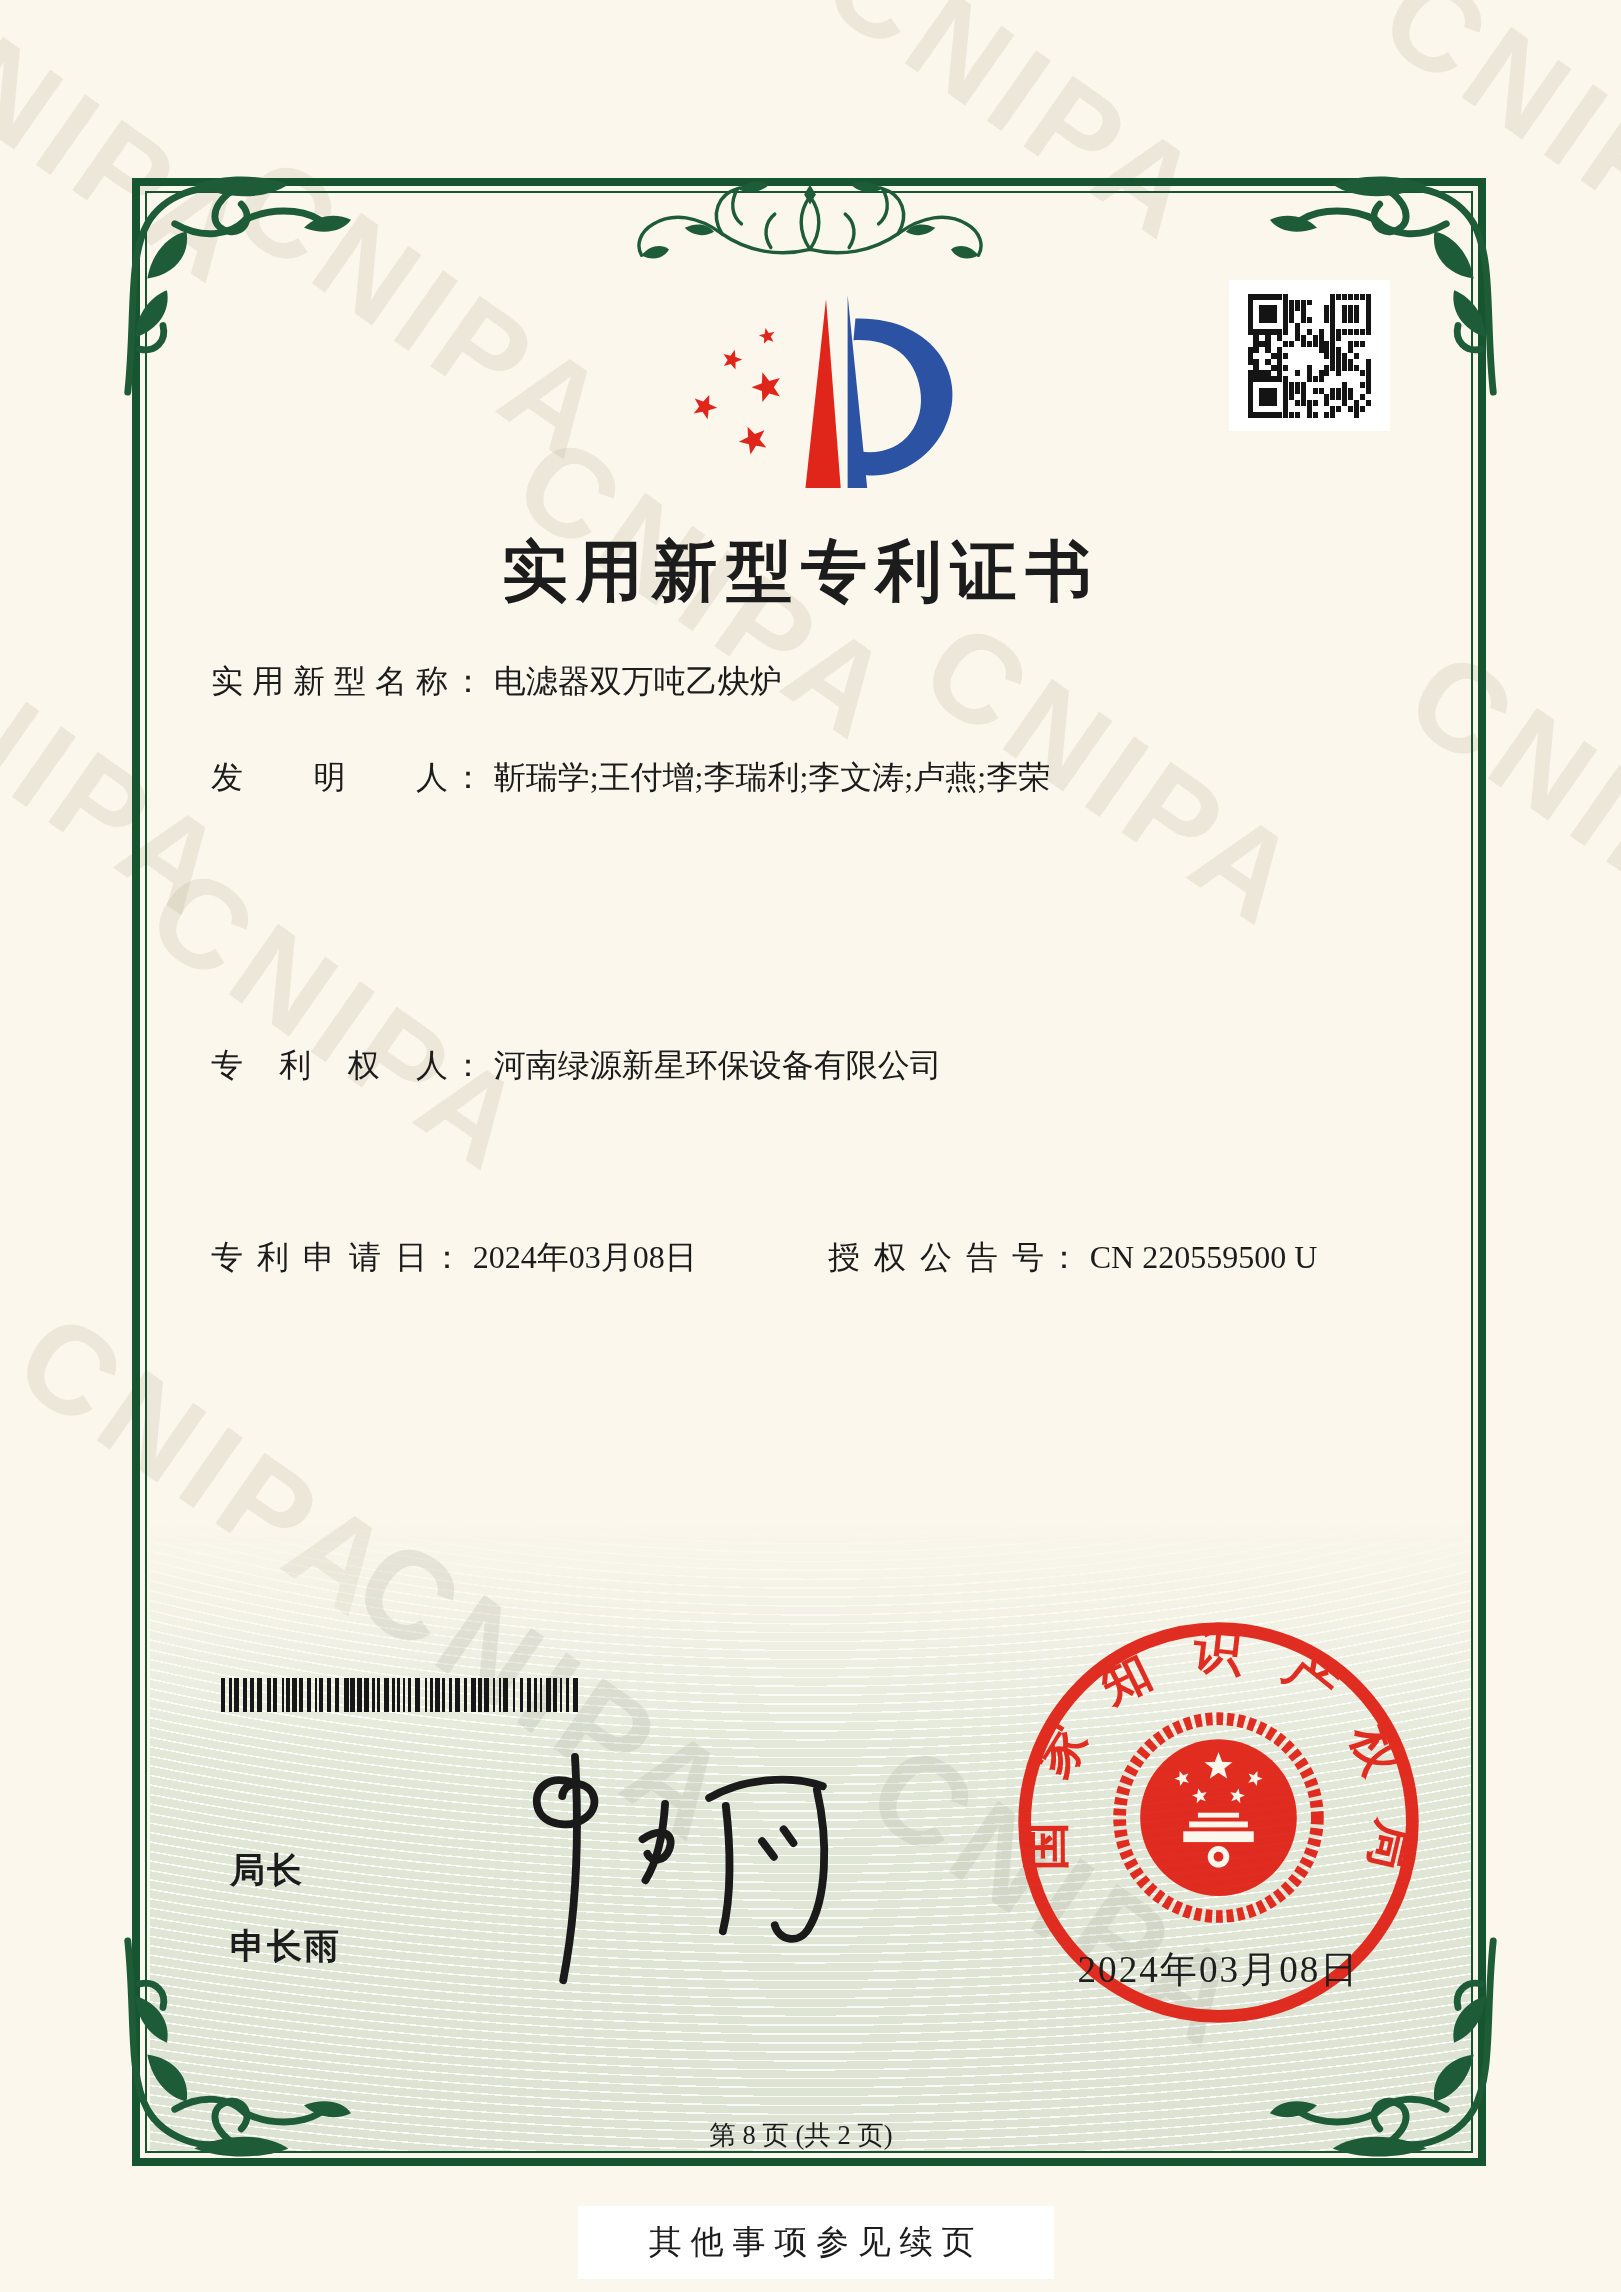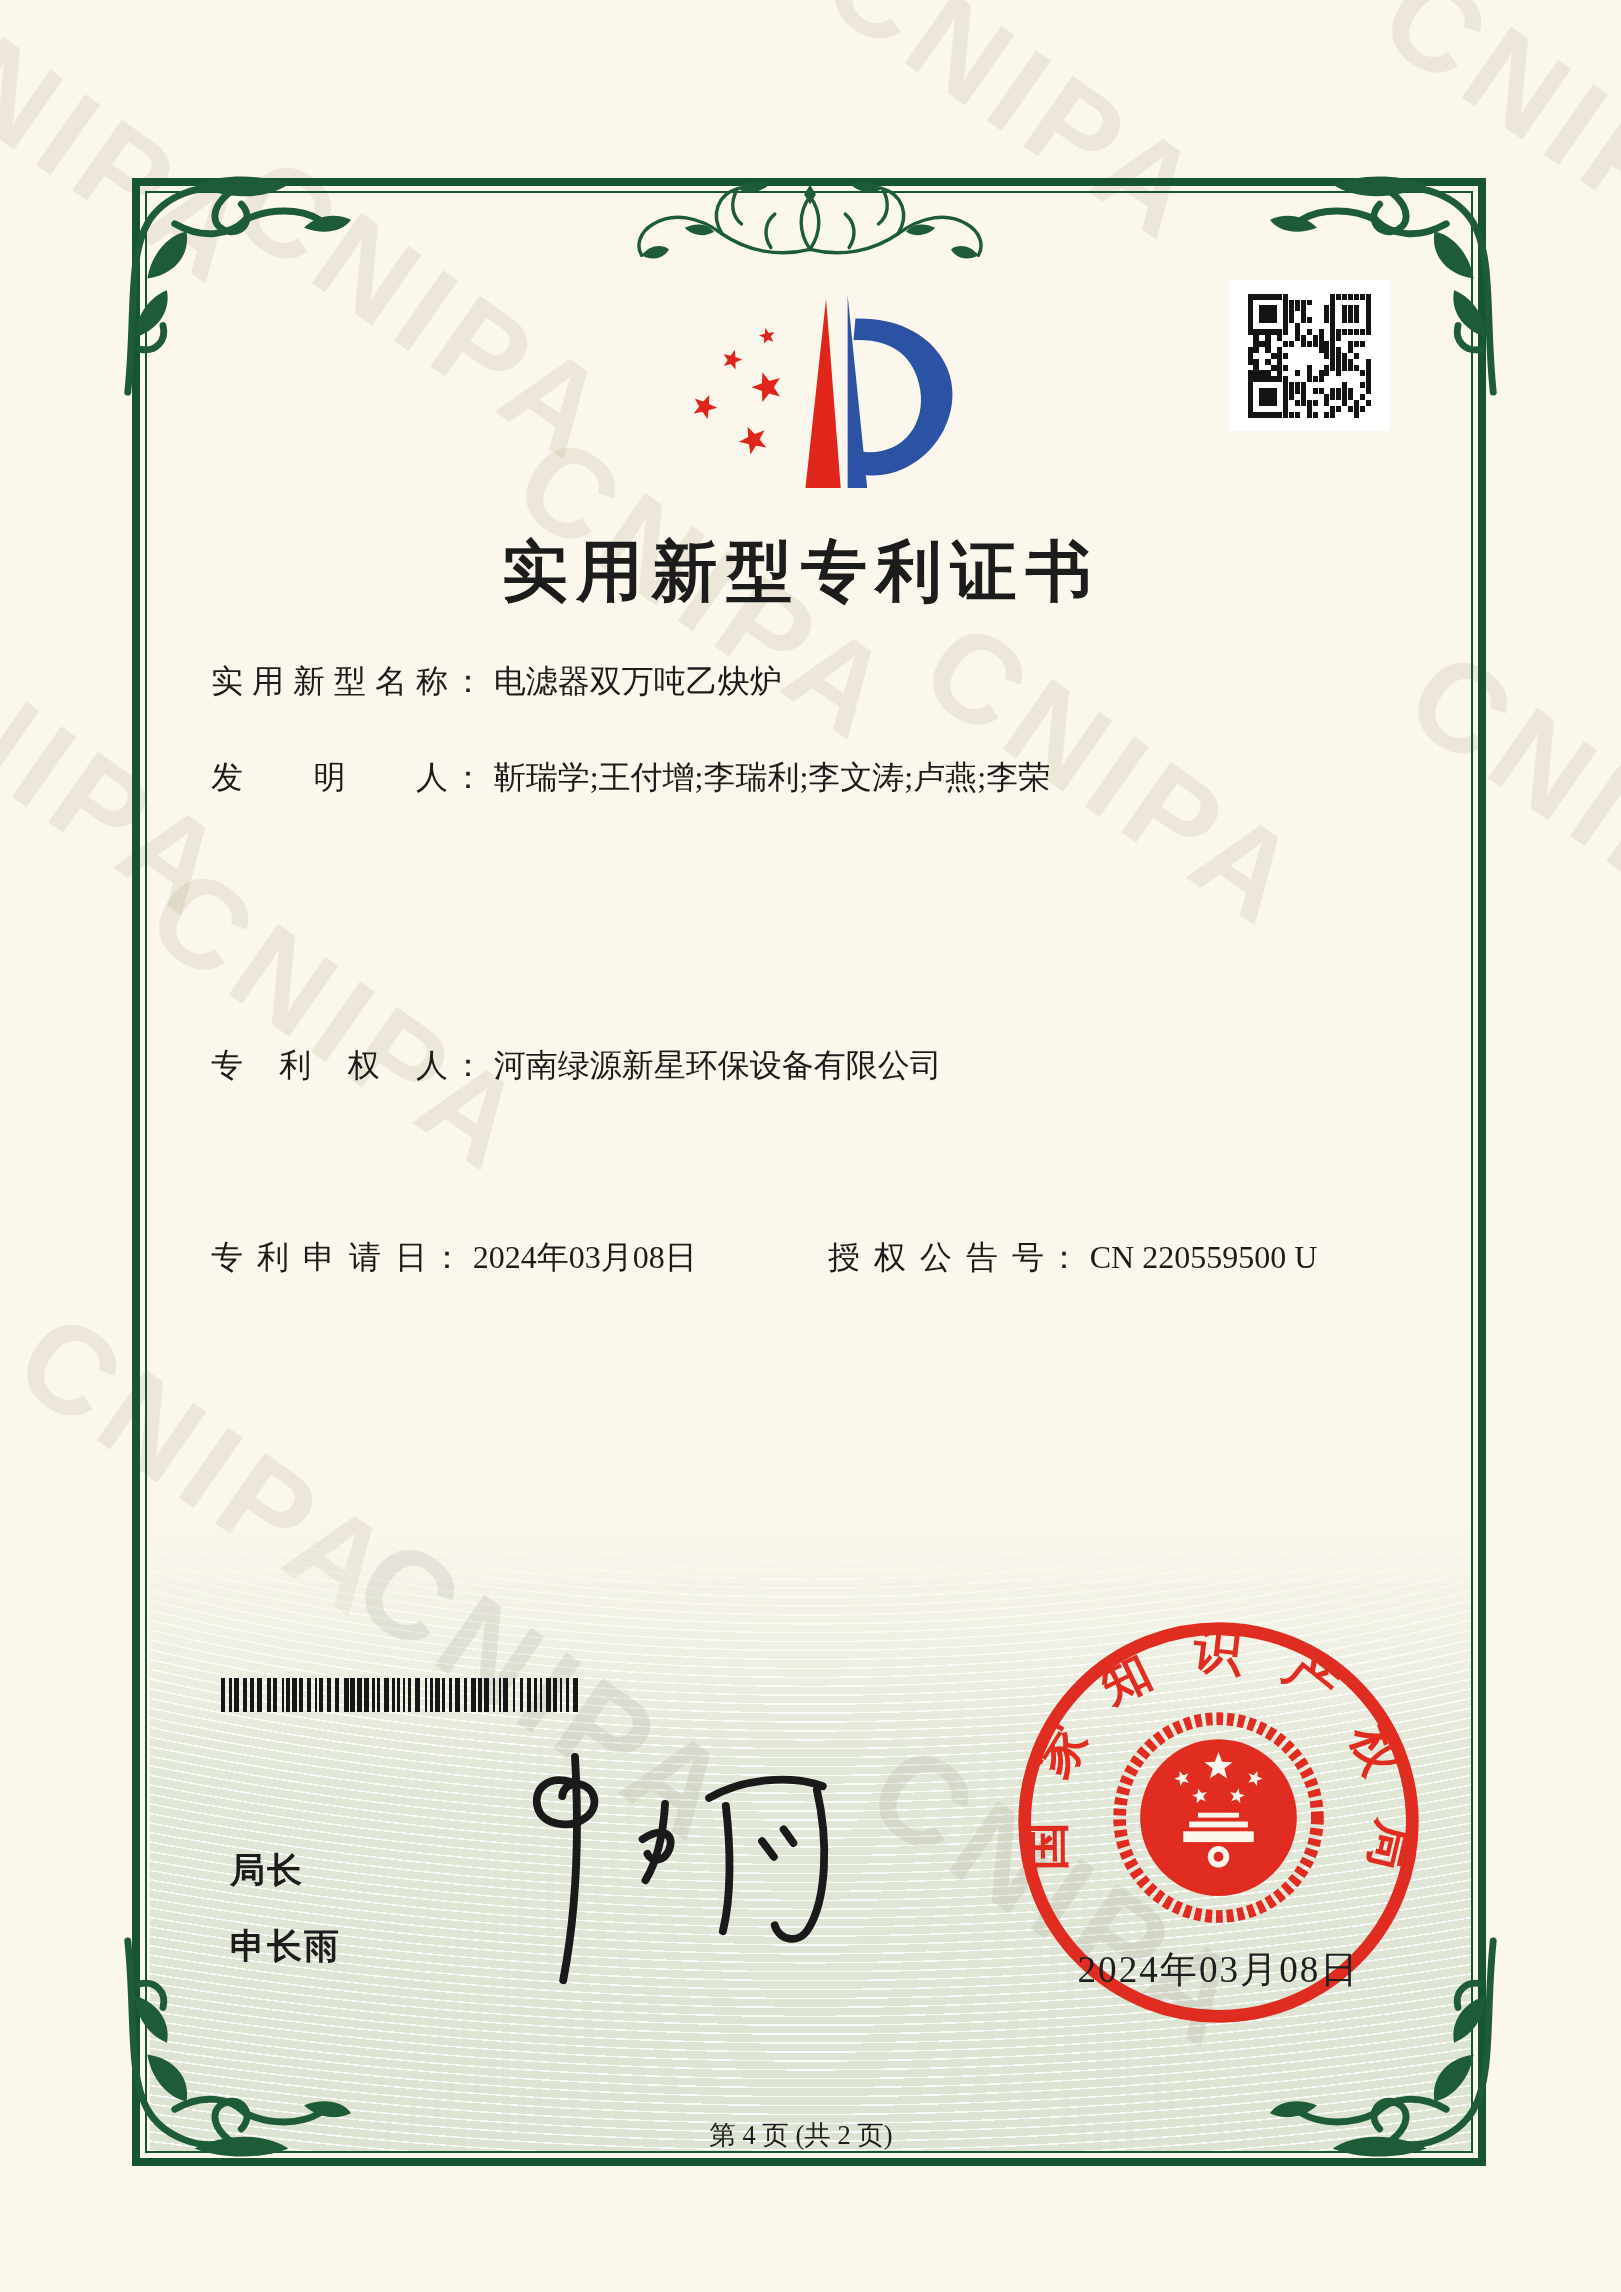--- a/index.html
+++ b/index.html
@@ -545,16 +545,19 @@
           <rect x="185" y="214" width="60" height="6"></rect>
           <rect x="179" y="224" width="72" height="11"></rect>
           <circle cx="215" cy="250" r="11"></circle>
         </g>
         <circle cx="215" cy="250" r="5" fill="#e02317"></circle>
       </g>
       <text x="215" y="378" text-anchor="middle" font-size="38" letter-spacing="2" fill="#141414">2024年03月08日</text>
     </svg>
   </div>
 
-  <div class="page-info">第 4 页 (共 2 页)</div>
+  <div class="page-info">第 8 页 (共 2 页)</div>
+  <div class="note-panel">
+    <span class="note-text">其他事项参见续页</span>
+  </div>
 
 </div>
 
 
 </body></html>

